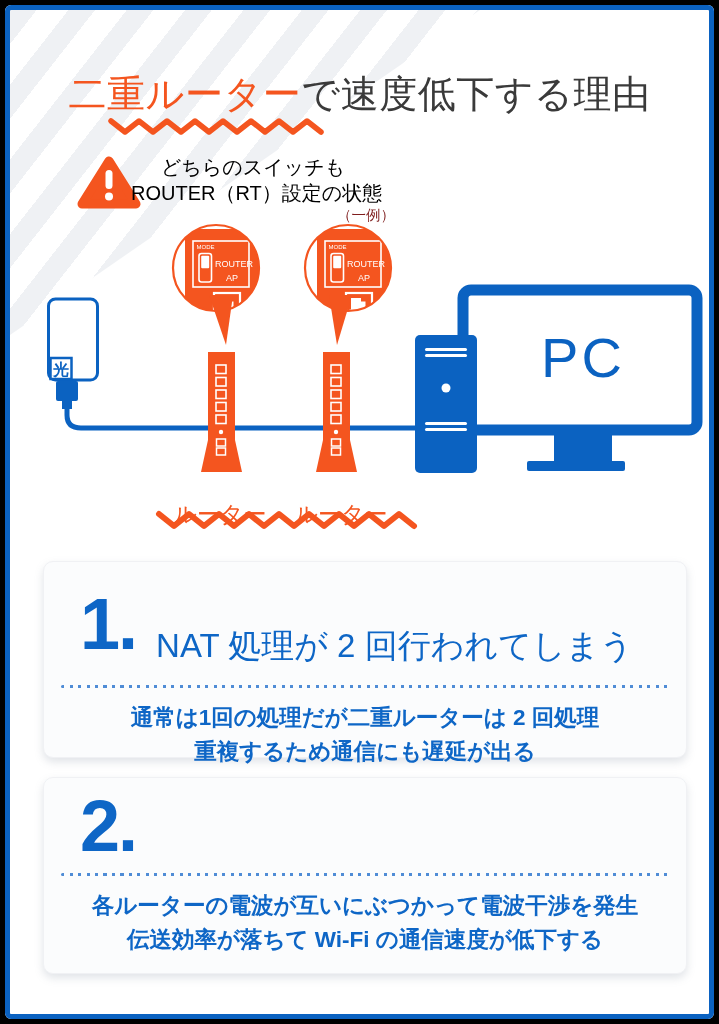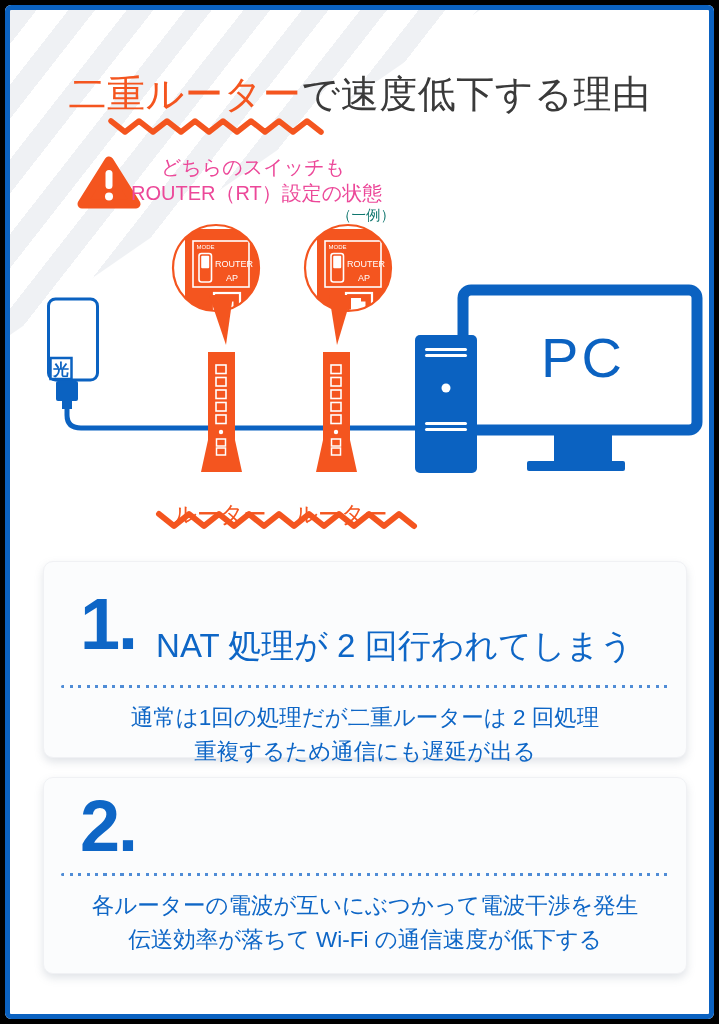--- a/index.html
+++ b/index.html
@@ -24,25 +24,25 @@
     font-size:38px;font-weight:500;letter-spacing:0.5px;z-index:2;white-space:nowrap;
   }
   .t-hl{color:#F4551F;}
   .t-rest{color:#3A3A3A;}
   .zz{position:absolute;z-index:2;}
   .zz-title{left:103px;top:109px;}
   .zz-bottom{left:150px;top:501px;}
   .warn-icon{position:absolute;left:72px;top:149px;z-index:2;}
   .warn-text{
     position:absolute;left:126px;top:149px;width:244px;text-align:center;
-    color:#ec4899;font-size:20px;line-height:1.3;font-weight:500;z-index:2;white-space:nowrap;
+    color:#000000;font-size:20px;line-height:1.3;font-weight:500;z-index:2;white-space:nowrap;
   }
   .warn-note{
     position:absolute;left:298px;top:201px;width:92px;text-align:right;
-    color:#0f766e;font-size:14.5px;z-index:2;white-space:nowrap;
+    color:#7f1d1d;font-size:14.5px;z-index:2;white-space:nowrap;
   }
   .diagram{position:absolute;left:0;top:210px;z-index:3;}
   .router-label{
     position:absolute;top:494px;width:124px;text-align:center;
     color:#F4551F;font-size:23px;font-weight:500;z-index:4;white-space:nowrap;
   }
   .rl1{left:153px;}
   .rl2{left:274px;}
   .card{
     position:absolute;left:38px;width:644px;height:197px;
@@ -57,21 +57,21 @@
     color:#0E66C6;font-size:72px;font-weight:bold;line-height:0.85;
     letter-spacing:-2px;flex:0 0 auto;
   }
   .card-heading{color:#0E66C6;font-size:33px;font-weight:500;white-space:nowrap;margin-top:44px;}
   .dotted{
     height:3px;margin:16px 17px 0 17px;border-radius:2px;
     background:repeating-linear-gradient(90deg,#4f8cd6 0 3px,transparent 3px 8.5px);
   }
   .card-body{
     margin-top:13px;text-align:center;color:#0E66C6;
-    font-size:22.5px;line-height:1.5;font-weight:400;white-space:nowrap;
+    font-size:22.5px;line-height:1.5;font-weight:700;white-space:nowrap;
   }
   svg text{font-family:"Liberation Sans","DejaVu Sans",sans-serif;}
 </style>
 </head>
 <body>
 
 <div class="page">
   <div class="inner">
 
     <div class="corner-stripes"></div>

